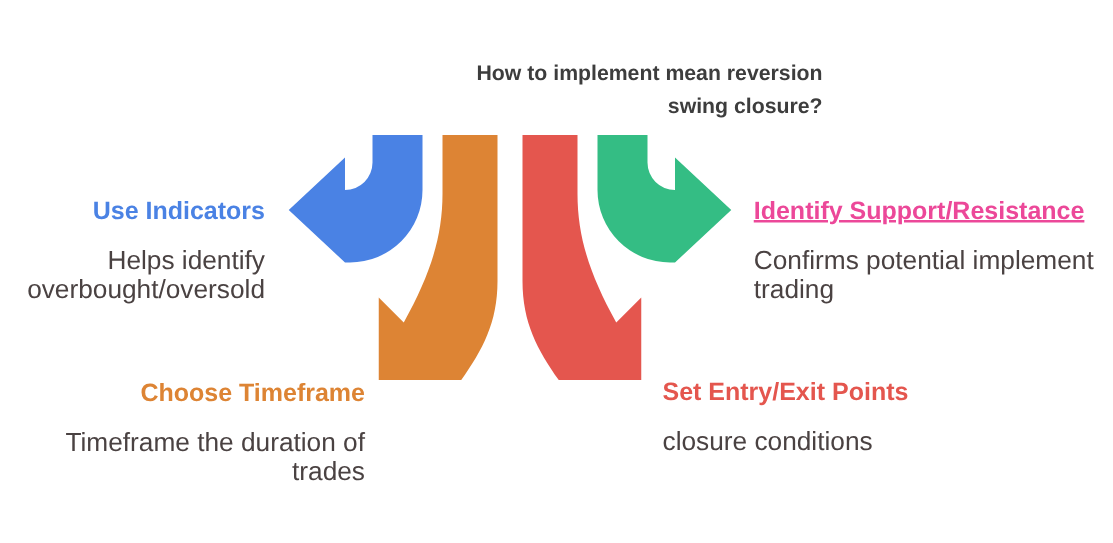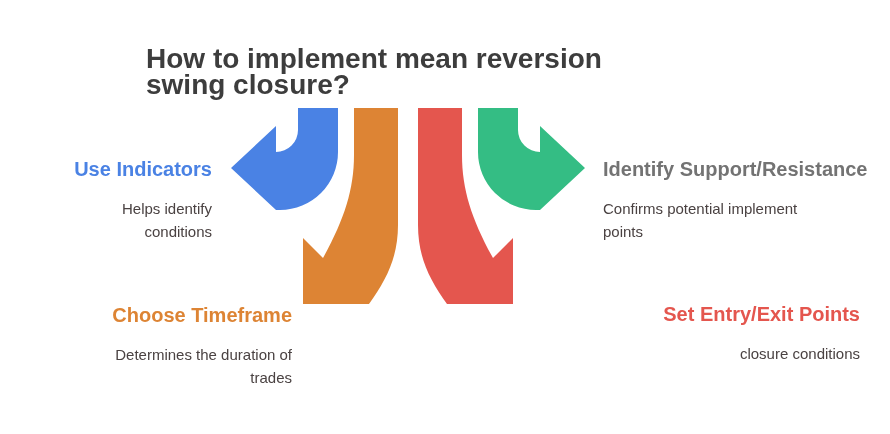--- a/index.html
+++ b/index.html
@@ -7,50 +7,50 @@
   .canvas {
     position: relative;
     width: 890px;
     height: 434px;
     background: #ffffff;
     font-family: "Liberation Sans", sans-serif;
     overflow: hidden;
   }
   .title {
     position: absolute;
-    left: 146px;
+    left: 158px;
     top: 46px;
     width: 500px;
-    text-align: left;
-    font-size: 28px;
+    text-align: right;
+    font-size: 17px;
     font-weight: 700;
     line-height: 26px;
   }
   .tline { display: block; }
   .arrows {
     position: absolute;
     left: 0; top: 0;
   }
   .block { position: absolute; }
   .heading {
     font-size: 20px;
     font-weight: 700;
     line-height: 22px;
     white-space: nowrap;
   }
   .desc {
     margin-top: 17px;
-    font-size: 15px;
+    font-size: 21px;
     line-height: 23px;
   }
   .dline { display: block; }
   .b-tl { left: 0;     top: 158px; width: 212px; text-align: right; }
   .b-tr { left: 603px; top: 158px; width: 287px; text-align: left; }
   .b-bl { left: 0;     top: 304px; width: 292px; text-align: right; }
-  .b-br { left: 530px; top: 303px; width: 330px; text-align: right; }
+  .b-br { left: 530px; top: 303px; width: 330px; text-align: left; }
 </style>
 </head>
 <body>
 
 <div class="canvas" style="color: rgb(74, 66, 66);">
 
   <div class="title" style="color: rgb(61, 61, 61);">
     <span class="tline">How to implement mean reversion</span>
     <span class="tline">swing closure?</span>
   </div>
@@ -63,36 +63,36 @@
 
     <path d="M418,108 L462,108 L462,155 C462,190 472,220 493,258 L513,238 L513,304 L447,304 C430,280 418,258 418,225 Z" fill="#e4564e"></path>
 
     <path d="M478,108 L518,108 L518,130 A22,22 0 0 0 540,152 L540,126 L585,168 L540,210 L536,210 A58,58 0 0 1 478,152 Z" fill="#34bd84"></path>
   </svg>
 
   <div class="block b-tl">
     <div class="heading" style="color: rgb(74, 130, 228);">Use Indicators</div>
     <div class="desc">
       <span class="dline">Helps identify</span>
-      <span class="dline">conditions</span>
+      <span class="dline">overbought/oversold</span>
     </div>
   </div>
 
   <div class="block b-tr">
-    <div class="heading" style="color: #737373;">Identify Support/Resistance</div>
+    <div class="heading" style="color: #ec4899; text-decoration: underline;">Identify Support/Resistance</div>
     <div class="desc">
       <span class="dline">Confirms potential implement</span>
-      <span class="dline">points</span>
+      <span class="dline">trading</span>
     </div>
   </div>
 
   <div class="block b-bl">
     <div class="heading" style="color: rgb(221, 132, 52);">Choose Timeframe</div>
     <div class="desc">
-      <span class="dline">Determines the duration of</span>
+      <span class="dline">Timeframe the duration of</span>
       <span class="dline">trades</span>
     </div>
   </div>
 
   <div class="block b-br">
     <div class="heading" style="color: rgb(228, 86, 78);">Set Entry/Exit Points</div>
     <div class="desc">
       <span class="dline">closure conditions</span>
     </div>
   </div>

